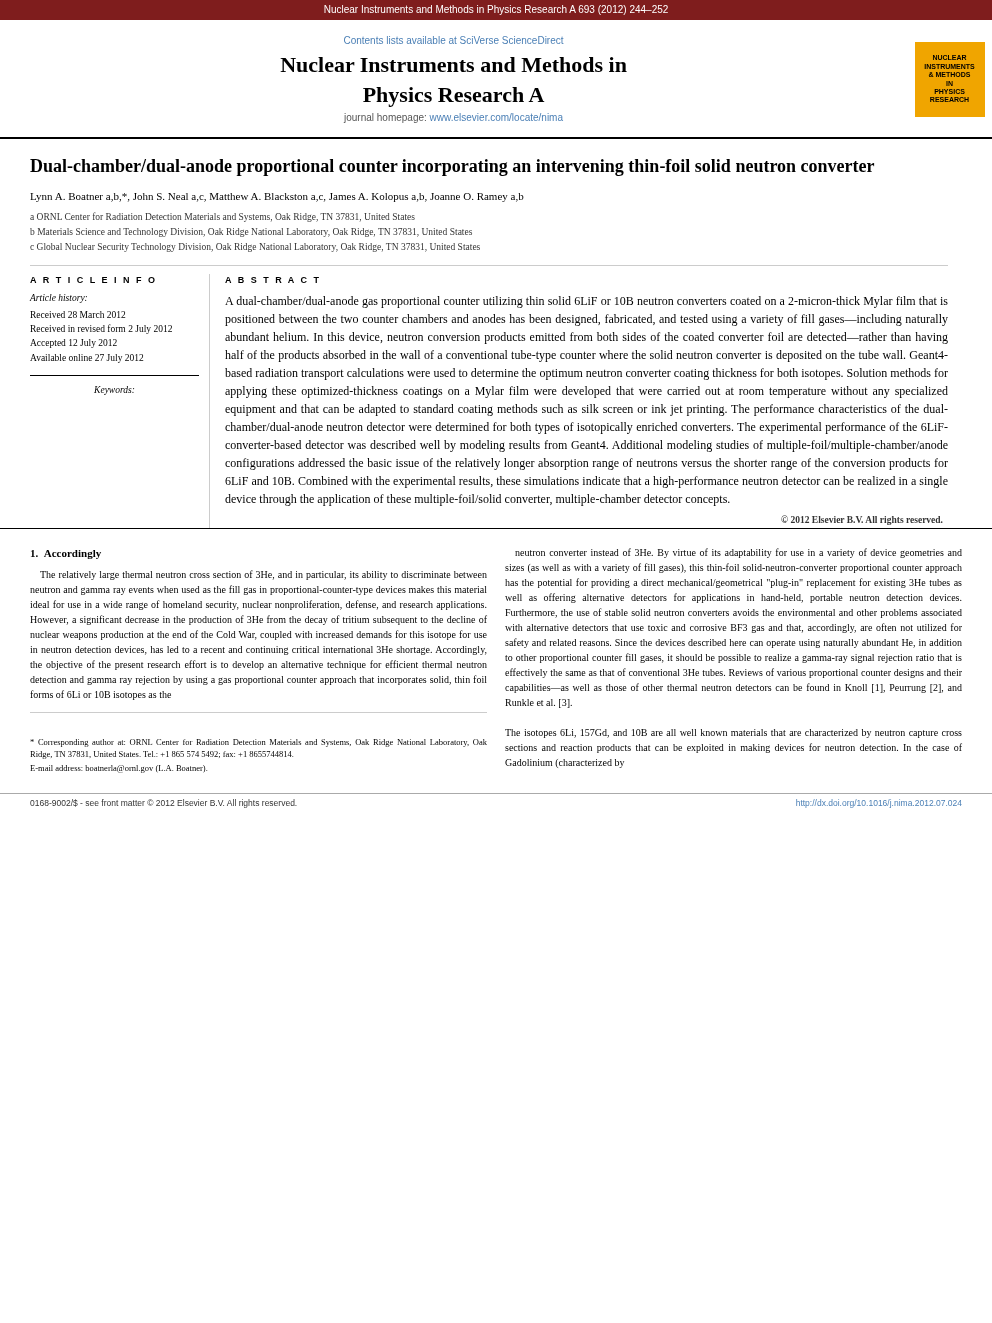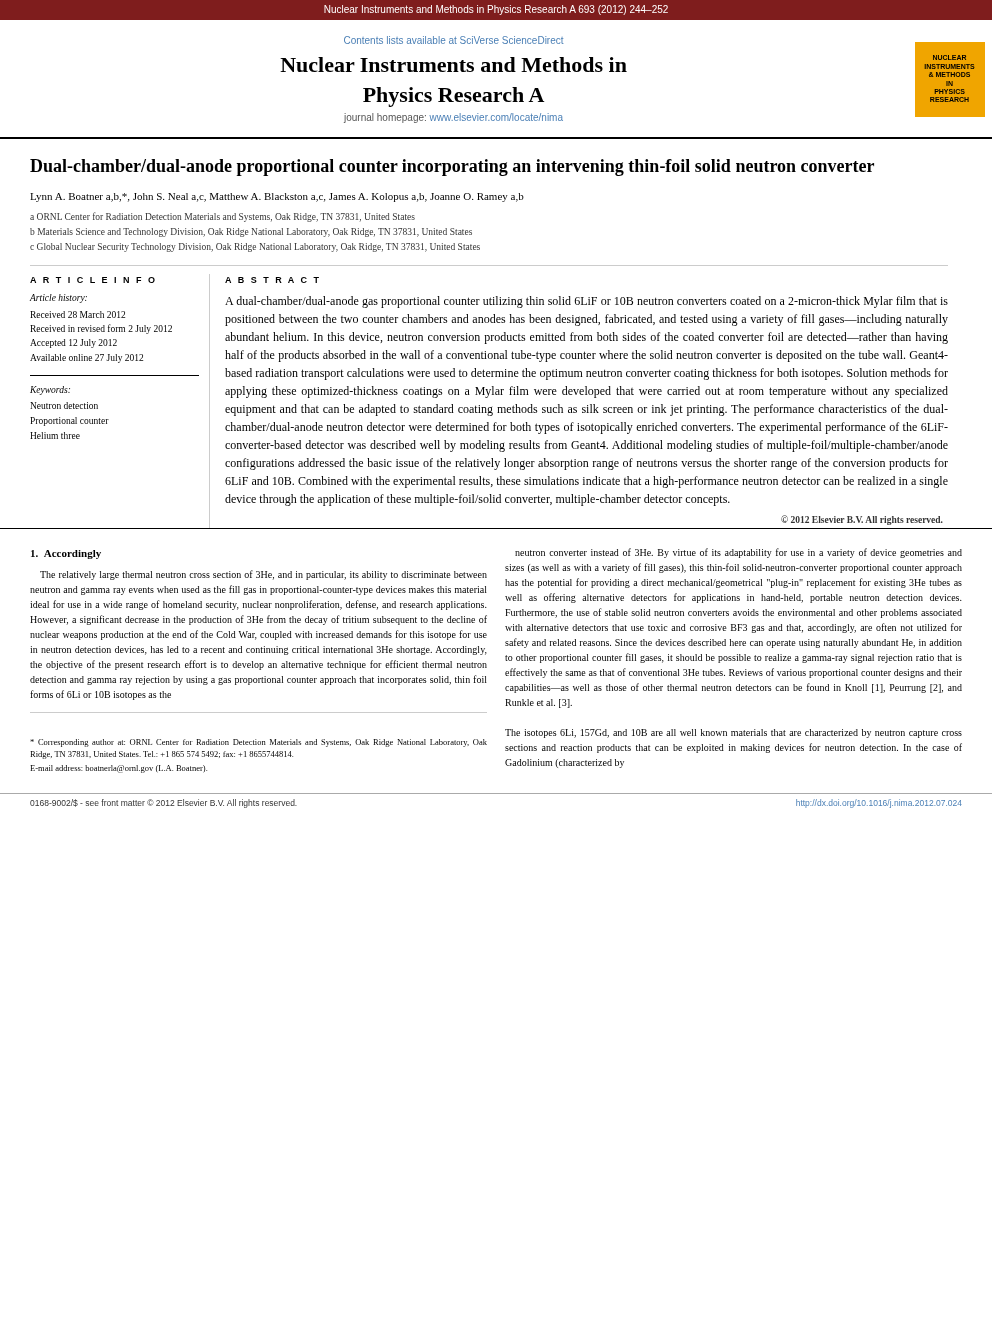--- a/index.html
+++ b/index.html
@@ -157,20 +157,21 @@
     }
     .ah-item {
       margin-bottom: 1px;
     }
     .keywords-section {
       font-size: 9.5px;
     }
     .kw-title {
       font-style: italic;
       margin-bottom: 2px;
+      text-align: center;
     }
     .kw-list {
       line-height: 1.6;
     }
     .abstract-text {
       font-size: 12px;
       line-height: 1.5;
       text-align: justify;
     }
     .copyright-line {
@@ -279,25 +280,20 @@
       <div class="article-history">
         <div class="ah-title">Article history:</div>
         <div class="ah-item">Received 28 March 2012</div>
         <div class="ah-item">Received in revised form 2 July 2012</div>
         <div class="ah-item">Accepted 12 July 2012</div>
         <div class="ah-item">Available online 27 July 2012</div>
       </div>
       <hr class="divider-line">
       <div class="keywords-section">
         <div class="kw-title">Keywords:</div>
-        <div class="kw-list">
-          <div>Neutron detection</div>
-          <div>Proportional counter</div>
-          <div>Helium three</div>
-        </div>
       </div>
     </div>
 
     <div class="col-right">
       <div class="section-label">A B S T R A C T</div>
       <div class="abstract-text">A dual-chamber/dual-anode gas proportional counter utilizing thin solid 6LiF or 10B neutron converters coated on a 2-micron-thick Mylar film that is positioned between the two counter chambers and anodes has been designed, fabricated, and tested using a variety of fill gases—including naturally abundant helium. In this device, neutron conversion products emitted from both sides of the coated converter foil are detected—rather than having half of the products absorbed in the wall of a conventional tube-type counter where the solid neutron converter is deposited on the tube wall. Geant4-based radiation transport calculations were used to determine the optimum neutron converter coating thickness for both isotopes. Solution methods for applying these optimized-thickness coatings on a Mylar film were developed that were carried out at room temperature without any specialized equipment and that can be adapted to standard coating methods such as silk screen or ink jet printing. The performance characteristics of the dual-chamber/dual-anode neutron detector were determined for both types of isotopically enriched converters. The experimental performance of the 6LiF-converter-based detector was described well by modeling results from Geant4. Additional modeling studies of multiple-foil/multiple-chamber/anode configurations addressed the basic issue of the relatively longer absorption range of neutrons versus the shorter range of the conversion products for 6LiF and 10B. Combined with the experimental results, these simulations indicate that a high-performance neutron detector can be realized in a single device through the application of these multiple-foil/solid converter, multiple-chamber detector concepts.</div>
       <div class="copyright-line">© 2012 Elsevier B.V. All rights reserved.</div>
     </div>
   </div>
 </div>

